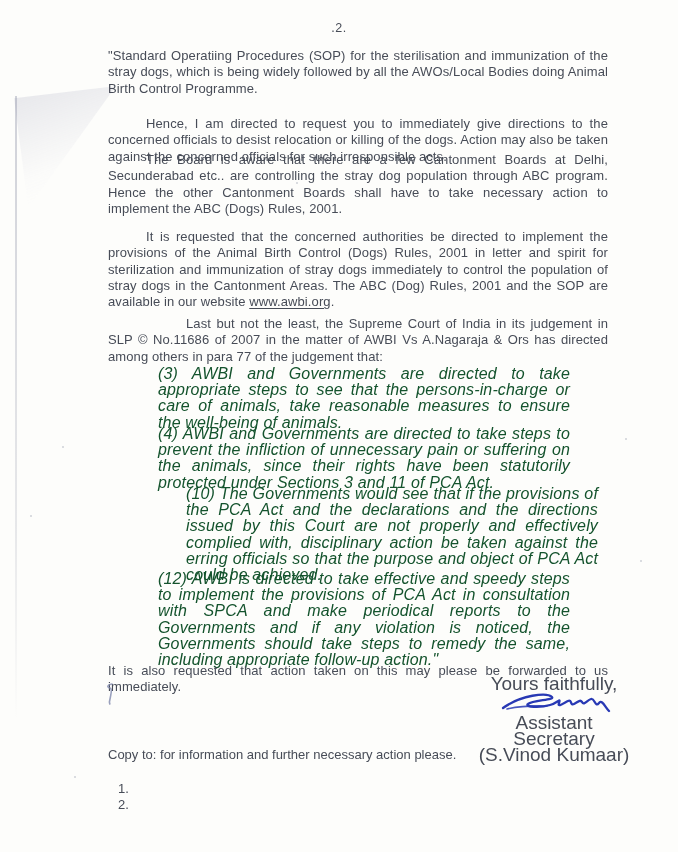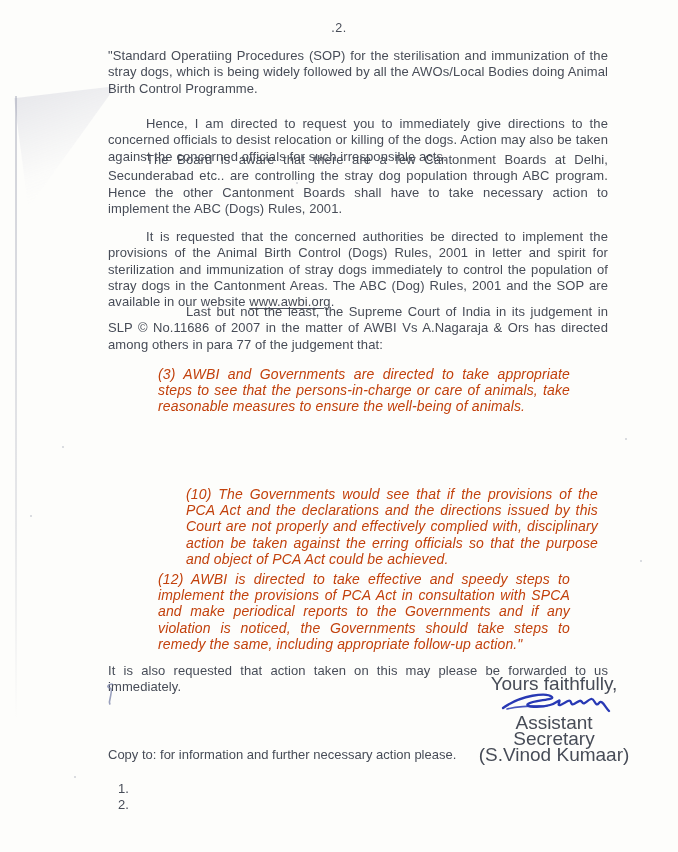--- a/index.html
+++ b/index.html
@@ -31,22 +31,22 @@
   }
   .para{
     position:absolute;left:108px;width:500px;
     font-size:13px;line-height:16.3px;text-align:justify;
     letter-spacing:0.1px;
   }
   .indent{text-indent:38px;}
   .indent-lg{text-indent:78px;}
   .quote{
     position:absolute;left:158px;width:412px;
-    font-style:italic;font-size:14px;line-height:16.2px;
-    text-align:justify;color:#c2410c;letter-spacing:0.15px;
+    font-style:italic;font-size:16px;line-height:16.2px;
+    text-align:justify;color:#14532d;letter-spacing:0.15px;
   }
   .weblink{text-decoration:underline;text-underline-offset:2px;}
   .sigblock{
     position:absolute;left:478px;top:676px;width:152px;
     text-align:center;font-size:19px;line-height:16px;
   }
   .sigblock .sig-svg{display:block;margin:-2px auto -3px;}
   .penmark{position:absolute;left:102px;top:681px;}
   .copy-head{position:absolute;left:108px;top:747px;width:500px;font-size:13px;}
   .copy-item{position:absolute;left:118px;width:500px;font-size:13px;display:flex;}
@@ -67,23 +67,24 @@
   <div class="speck" style="left:30px;top:515px;"></div>
 
   <div class="pagenum">.2.</div>
 
   <div class="para" style="top:48px;">"Standard Operatiing Procedures (SOP) for the sterilisation and immunization of the stray dogs, which is being widely followed by all the AWOs/Local Bodies doing Animal Birth Control Programme.</div>
   <div class="para indent" style="top:116px;">Hence, I am directed to request you to immediately give directions to the concerned officials to desist relocation or killing of the dogs. Action may also be taken against the concerned officials for such irresponsible acts.</div>
   <div class="para indent" style="top:152px;">The Board is aware that there are a few Cantonment Boards at Delhi, Secunderabad etc.. are controlling the stray dog population through ABC program. Hence the other Cantonment Boards shall have to take necessary action to implement the ABC (Dogs) Rules, 2001.</div>
 
   <div class="para indent" style="top:229px;"><span>It is requested that the concerned authorities be directed to implement the provisions of the Animal Birth Control (Dogs) Rules, 2001 in letter and spirit for sterilization and immunization of stray dogs immediately to control the population of stray dogs in the Cantonment Areas. The ABC (Dog) Rules, 2001 and the SOP are available in our website </span><span class="weblink">www.awbi.org</span><span>.</span></div>
 
-  <div class="para indent-lg" style="top:304px;">Last but not the least, the Supreme Court of India in its judgement in SLP © No.11686 of 2007 in the matter of AWBI Vs A.Nagaraja &amp; Ors has directed among others in para 77 of the judgement that:</div>
+  <div class="para indent-lg" style="top:316px;">Last but not the least, the Supreme Court of India in its judgement in SLP © No.11686 of 2007 in the matter of AWBI Vs A.Nagaraja &amp; Ors has directed among others in para 77 of the judgement that:</div>
 
   <div class="quote" style="top:366px;">(3) AWBI and Governments are directed to take appropriate steps to see that the persons-in-charge or care of animals, take reasonable measures to ensure the well-being of animals.</div>
+  <div class="quote" style="top:426px;">(4) AWBI and Governments are directed to take steps to prevent the infliction of unnecessary pain or suffering on the animals, since their rights have been statutorily protected under Sections 3 and 11 of PCA Act.</div>
   <div class="quote" style="top:486px;margin-left:28px;">(10) The Governments would see that if the provisions of the PCA Act and the declarations and the directions issued by this Court are not properly and effectively complied with, disciplinary action be taken against the erring officials so that the purpose and object of PCA Act could be achieved.</div>
   <div class="quote" style="top:571px;">(12) AWBI is directed to take effective and speedy steps to implement the provisions of PCA Act in consultation with SPCA and make periodical reports to the Governments and if any violation is noticed, the Governments should take steps to remedy the same, including appropriate follow-up action."</div>
 
   <div class="para" style="top:655px;margin-top:8px;">It is also requested that action taken on this may please be forwarded to us immediately.</div>
 
   <div class="penmark">
     <svg width="14" height="26" viewBox="0 0 14 26">
       <path d="M10 3 C6 3.5, 4 6, 8 7 C10.5 7.8, 9.2 12, 8.4 16 L7.4 21 L7.8 23" fill="none" stroke="#8088ac" stroke-width="1.6" stroke-linecap="round" opacity="0.8"></path>
     </svg>
   </div>

